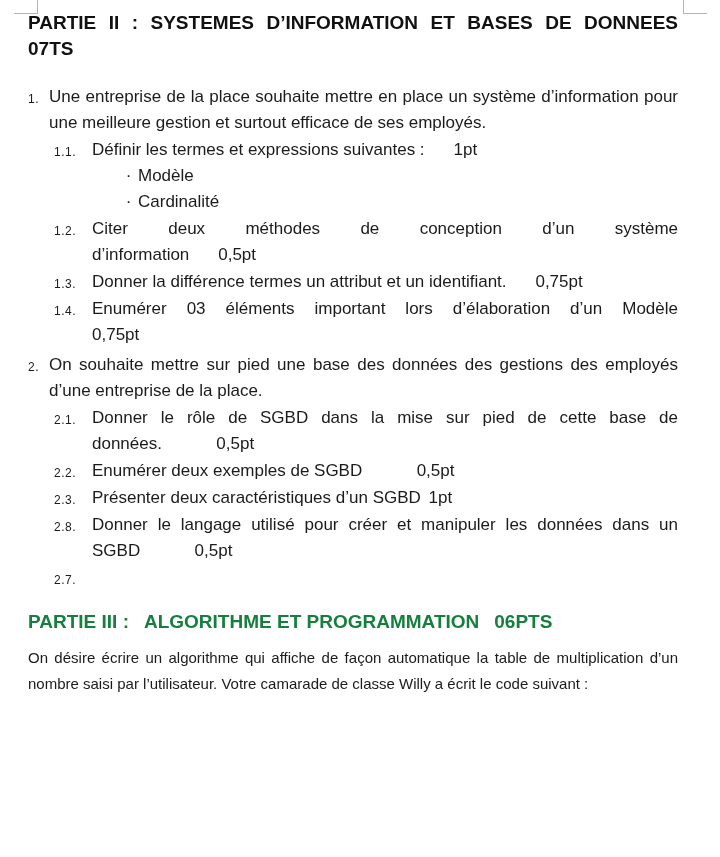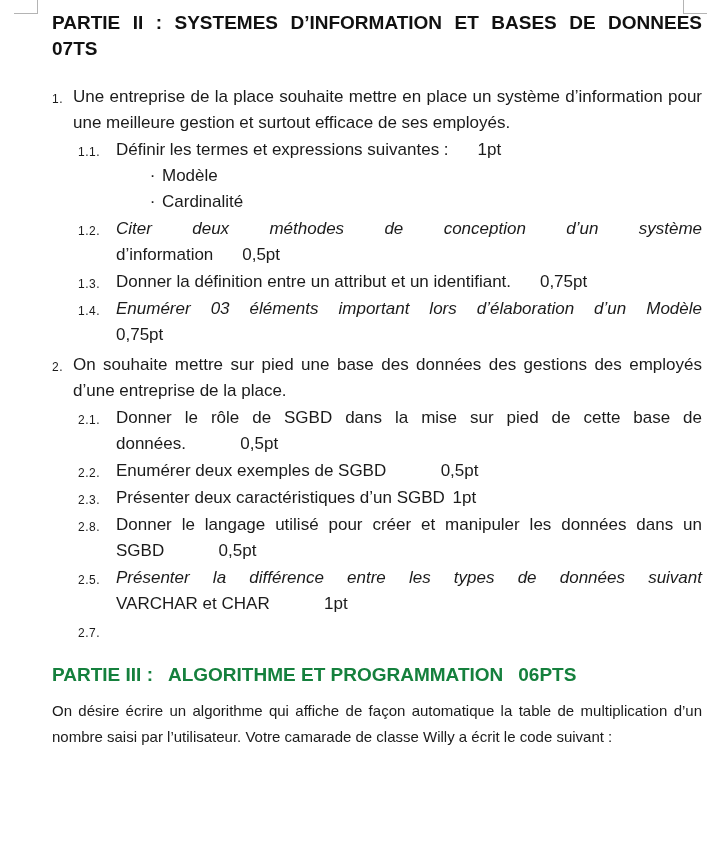--- a/index.html
+++ b/index.html
@@ -10,39 +10,39 @@
     background: #ffffff;
     overflow: hidden;
     font-family: "Liberation Sans", "DejaVu Sans", sans-serif;
     color: #1b1b1b;
   }
   
   .crop { position: absolute; top: 0; height: 13px; width: 23px; }
   .crop-tl { left: 14px; border-right: 1px solid #b4b4b4; border-bottom: 1px solid #b4b4b4; }
   .crop-tr { left: 683px; border-left: 1px solid #b4b4b4; border-bottom: 1px solid #b4b4b4; }
 
-  .content { position: absolute; left: 52px; top: 10px; width: 650px; }
+  .content { position: absolute; left: 28px; top: 10px; width: 650px; }
 
   .heading { font-size: 19px; font-weight: 700; line-height: 26px; color: #111; }
   .jfull { text-align: justify; text-align-last: justify; }
 
   .q { display: flex; }
   .q1 { margin-top: 22px; }
   .q2 { margin-top: 4px; }
   .qnum { flex: 0 0 21px; font-size: 12px; letter-spacing: 0.5px; padding-top: 8px; }
   .qbody { flex: 1; min-width: 0; }
   .qtext { font-size: 17px; line-height: 26px; text-align: justify; }
 
   .subs { margin-left: 5px; }
   .sub { display: flex; margin-top: 1px; }
   .subnum { flex: 0 0 38px; font-size: 12px; letter-spacing: 0.5px; padding-top: 8px; }
   .subbody { flex: 1; min-width: 0; font-size: 17px; line-height: 26px; text-align: justify; }
   .sub-empty { min-height: 26px; }
 
-  .jline { text-align: justify; text-align-last: justify; font-style: italic; }
+  .jline { text-align: justify; text-align-last: justify; }
 
   .pts { font-weight: 400; margin-left: 1.7em; margin-top: 42px; }
   .pts--wide { margin-left: 3.2em; }
   .pts--near { margin-left: 0.45em; }
   .pts--start { margin-left: 0; }
 
   .bullets { margin-left: 27px; }
   .bullet { display: flex; font-size: 17px; line-height: 26px; }
   .bdot { width: 19px; text-align: center; }
 
@@ -94,21 +94,21 @@
               <div class="jline">Citer deux méthodes de conception d’un système</div>
               <div>
                 <span>d’information</span><b class="pts">0,5pt</b>
               </div>
             </div>
           </div>
 
           <div class="sub">
             <span class="subnum">1.3.</span>
             <div class="subbody">
-              <span>Donner la définition entre un attribut et un identifiant.</span><b class="pts">0,75pt</b>
+              <span>Donner la différence termes un attribut et un identifiant.</span><b class="pts">0,75pt</b>
             </div>
           </div>
 
           <div class="sub">
             <span class="subnum">1.4.</span>
             <div class="subbody">
               <div class="jline">Enumérer 03 éléments important lors d’élaboration d’un Modèle</div>
               <div>
                 <span></span><b class="pts pts--start">0,75pt</b>
               </div>
@@ -147,29 +147,20 @@
             </div>
           </div>
 
           <div class="sub">
             <span class="subnum">2.8.</span>
             <div class="subbody">
               <span>Donner le langage utilisé pour créer et manipuler les données dans un SGBD</span><b class="pts pts--wide">0,5pt</b>
             </div>
           </div>
 
-          <div class="sub">
-            <span class="subnum">2.5.</span>
-            <div class="subbody">
-              <div class="jline">Présenter la différence entre les types de données suivant</div>
-              <div>
-                <span>VARCHAR et CHAR</span><b class="pts pts--wide">1pt</b>
-              </div>
-            </div>
-          </div>
 
 
           <div class="sub">
             <span class="subnum">2.7.</span>
             <div class="subbody sub-empty">
               <span></span>
             </div>
           </div>
 
         </div>

